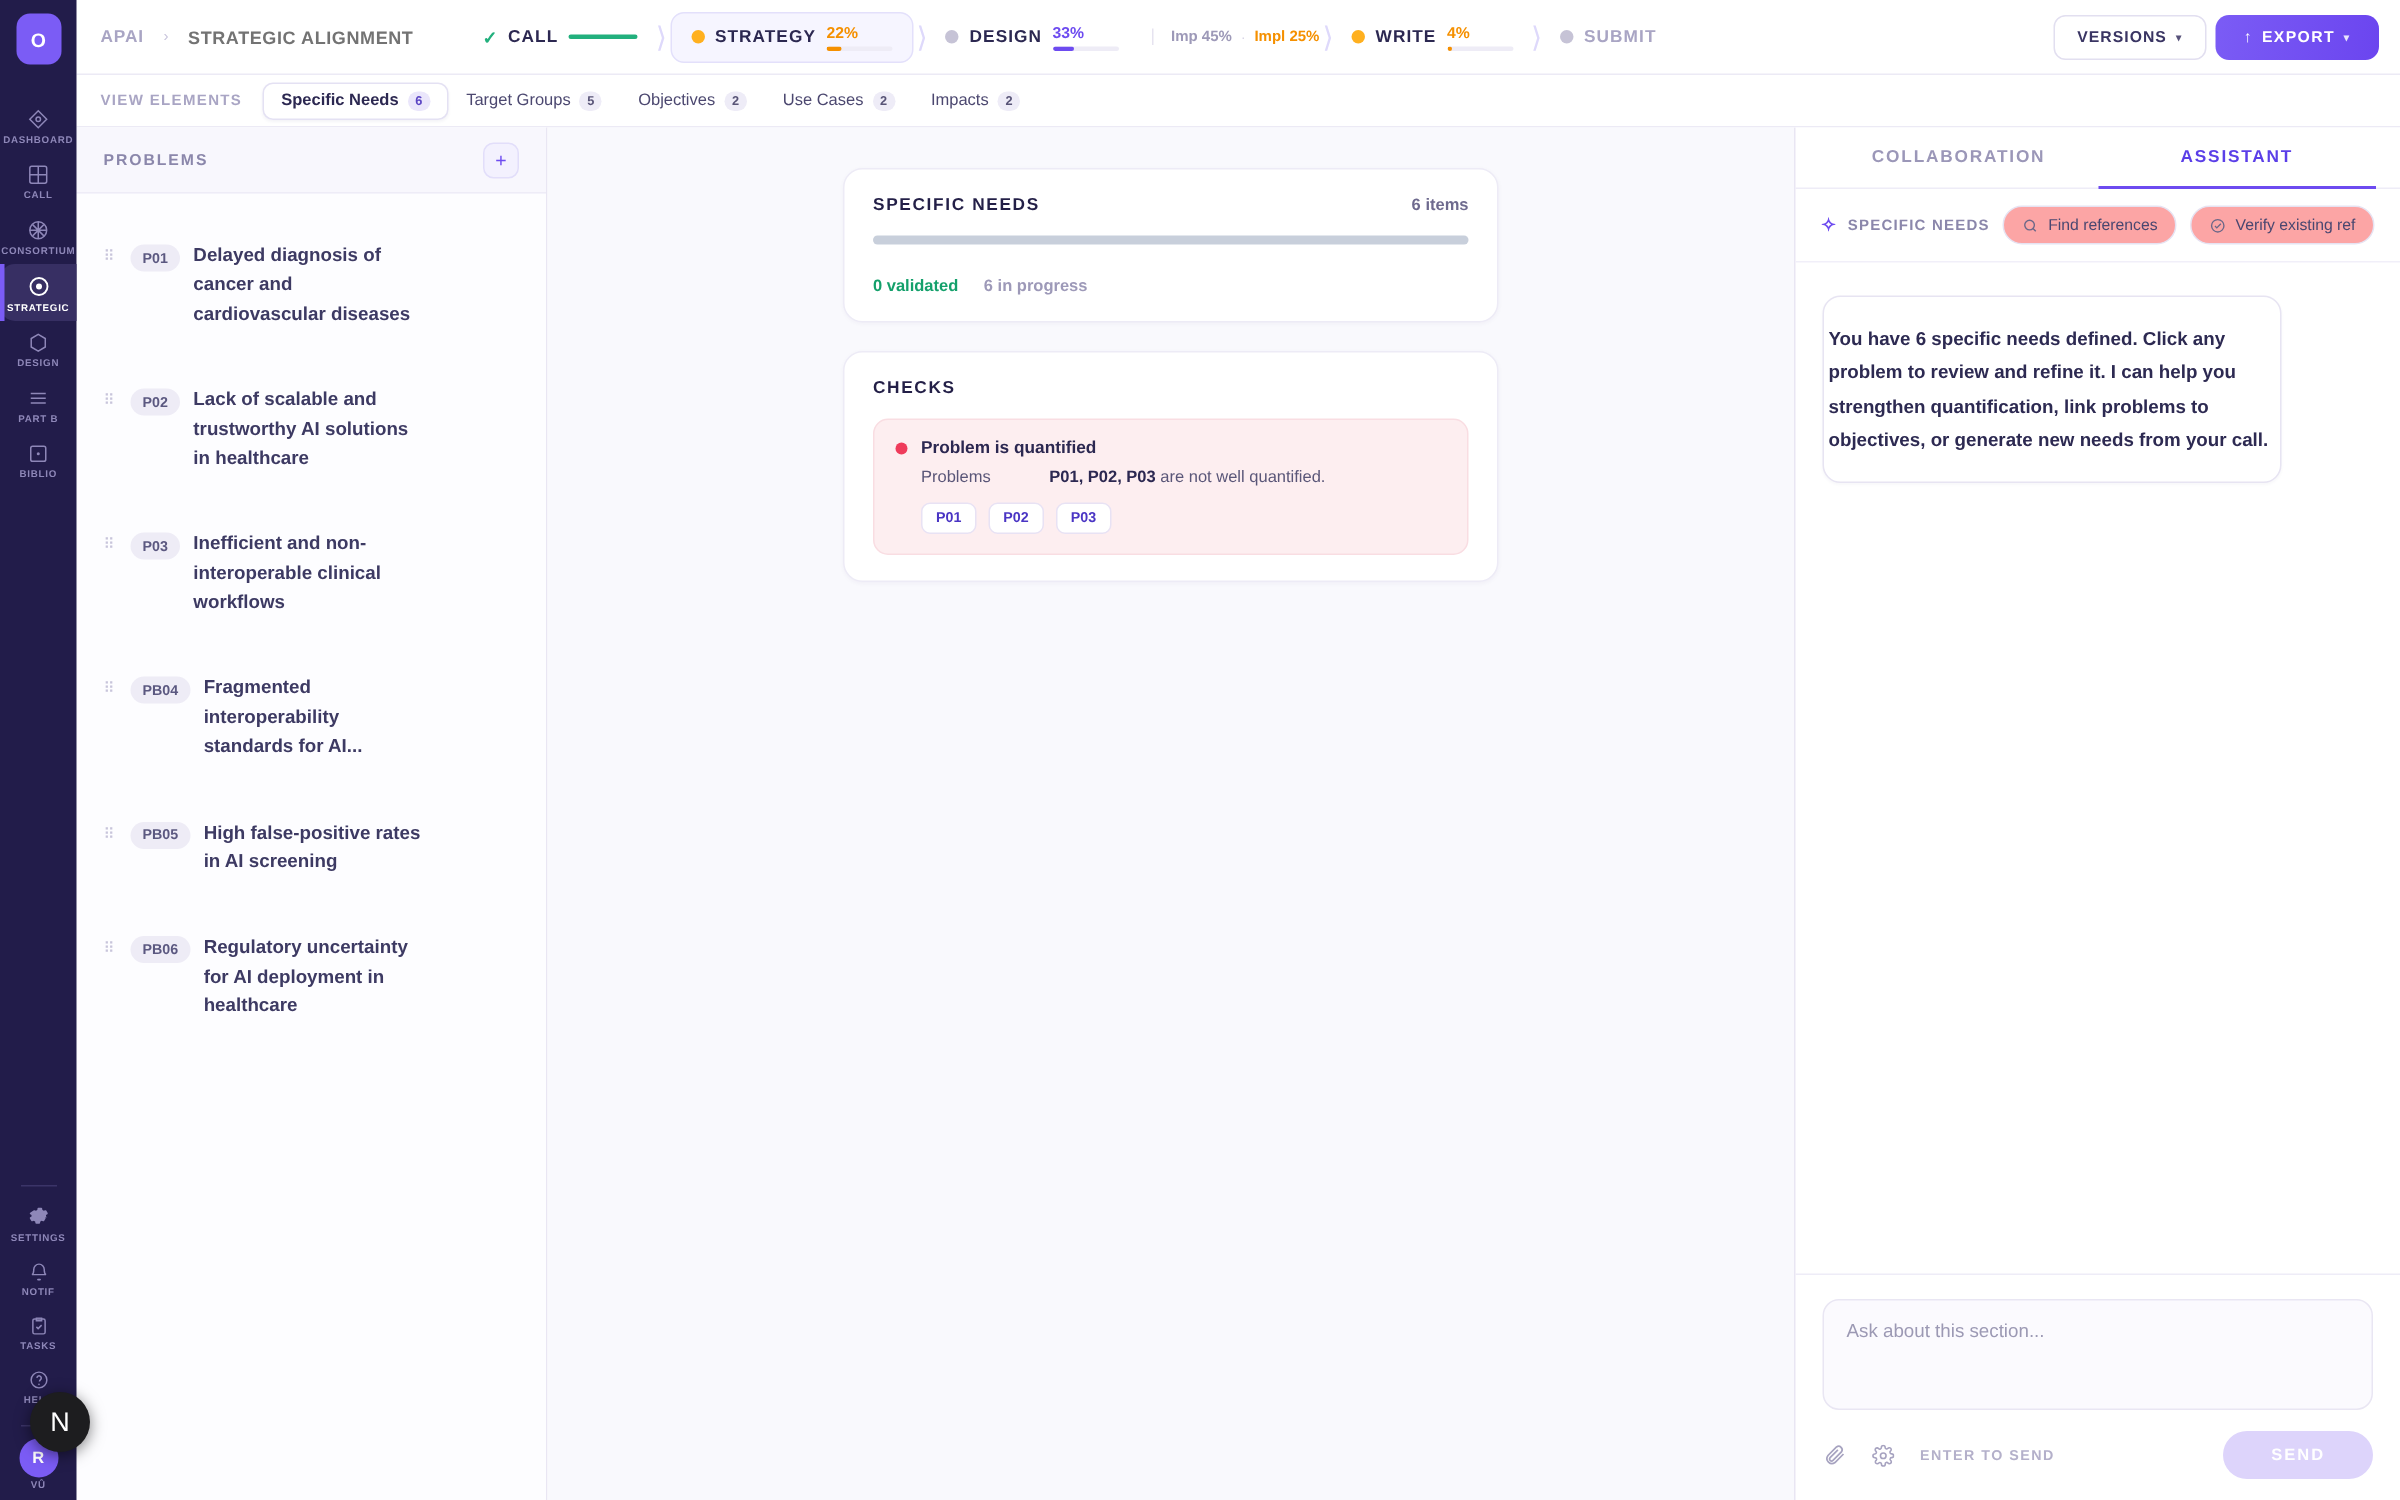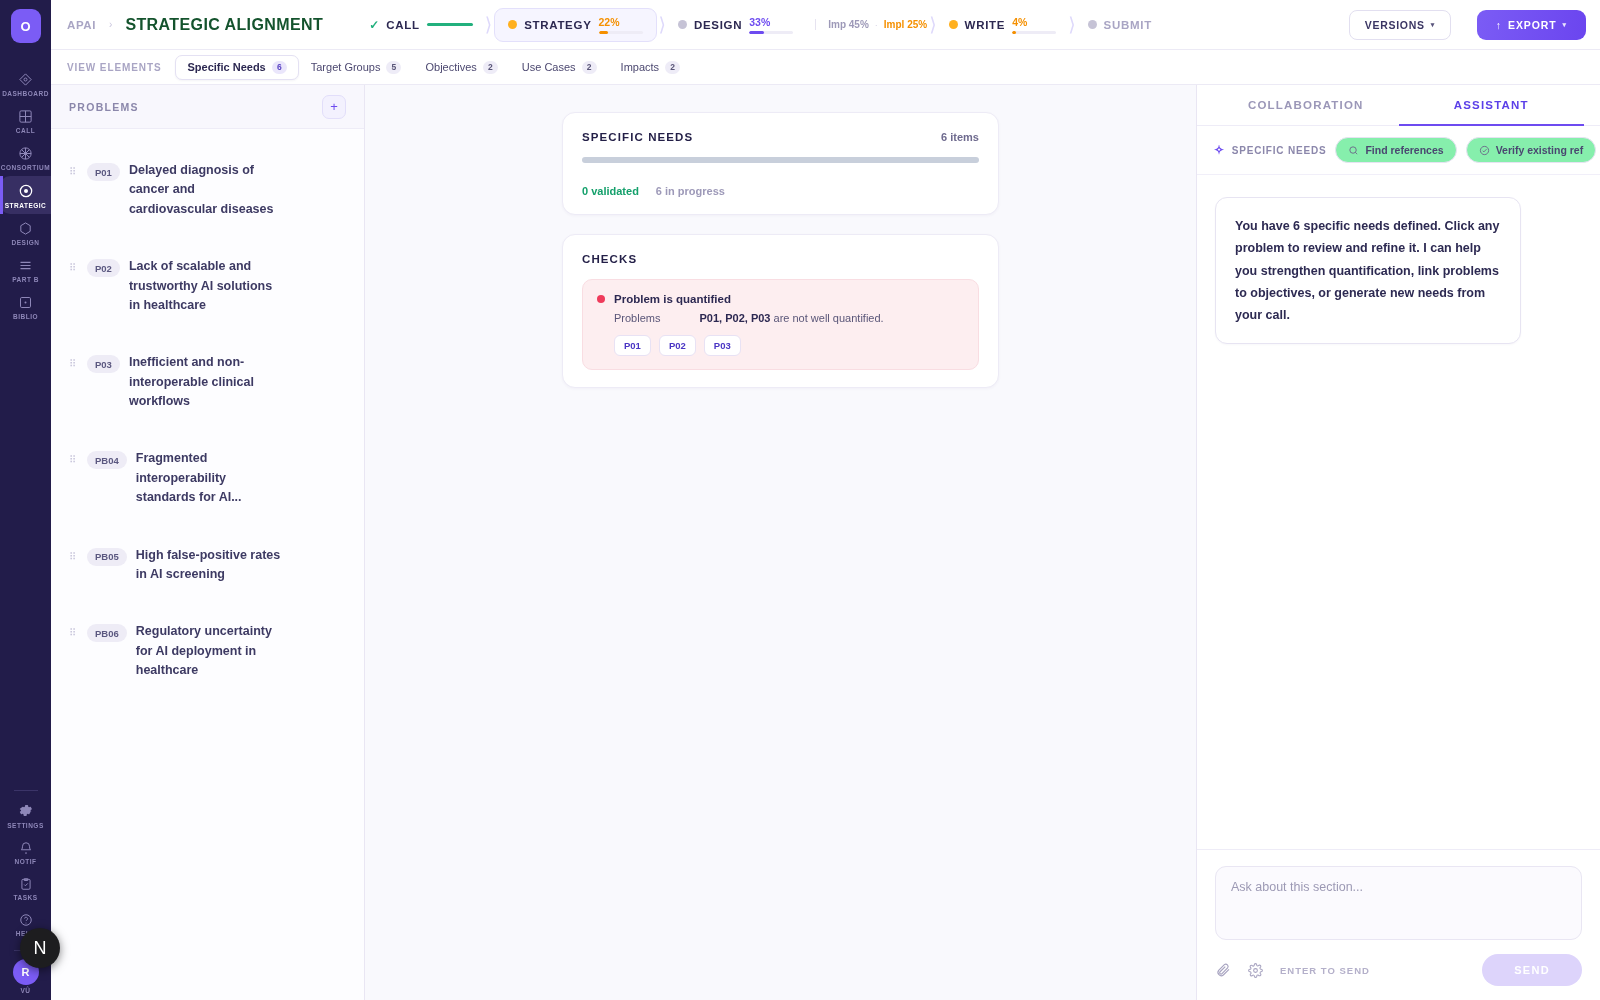--- a/index.html
+++ b/index.html
@@ -66,21 +66,21 @@
   .main-col { flex: 1; display: flex; flex-direction: column; height: 1000px; min-width: 0; }
 
   
   .topbar {
     height: 50px; min-height: 50px;
     background: #fff; border-bottom: 1px solid #eceaf5;
     display: flex; align-items: center; padding: 0 14px 0 16px; gap: 10px;
   }
   .brand { font-size: 11.5px; font-weight: bold; letter-spacing: .6px; color: #a9a5c4; }
   .brand-sep { font-size: 10px; color: #c9c5dd; margin: 0 3px; }
-  .brand-main { font-size: 16px; font-weight: bold; letter-spacing: .4px; color: #14532d; }
+  .brand-main { font-size: 12px; font-weight: bold; letter-spacing: .4px; color: #737373; }
 
   .steps { display: flex; align-items: center; margin-left: 26px; gap: 0px; }
   .step {
     display: flex; align-items: center; gap: 7px; padding: 6px 10px; position: relative;
   }
   .step.current {
     background: #f6f5ff; border: 1px solid #e3e0fb; border-radius: 9px; padding: 7px 13px;
   }
   .step-dot { width: 9px; height: 9px; border-radius: 50%; background: #c6c3d6; flex:none;}
   .step-dot.amber { background: #ffb01f; }
@@ -93,21 +93,21 @@
   .step-pct.violet { color: #6d4bf0; }
   .mini-bar { width: 44px; height: 3px; background: #eeecf6; border-radius: 2px; overflow:hidden;}
   .mini-bar > i { display:block; height:100%; border-radius:2px; }
   .done-bar { width: 46px; height: 3px; background: #22b07d; border-radius: 2px; }
   .chev { color: #ded9fb; font-size: 19px; margin: 0 2px; font-weight: 300; }
   .imp-group { display: flex; align-items: center; gap: 6px; margin-left: 12px; padding-left: 12px; border-left: 1px solid #e6e3f0;}
   .imp-t { font-size: 10px; color: #9d99b8; font-weight: bold;}
   .imp-t.orange, .imp-t.orange b { color: #f59000; }
   .imp-dot { color: #d5d2e4; font-size: 9px;}
 
-  .top-right { margin-left: auto; display: flex; align-items: center; gap: 26px; }
+  .top-right { margin-left: auto; display: flex; align-items: center; gap: 6px; }
   .btn-versions {
     font-size: 10.5px; font-weight: bold; letter-spacing: .7px; color: #3a3563;
     background: #fff; border: 1px solid #e2dff0; border-radius: 8px;
     padding: 8px 15px; display:flex; align-items:center; gap:6px; cursor:pointer;
   }
   .btn-export {
     font-size: 10.5px; font-weight: bold; letter-spacing: .9px; color: #fff;
     background: linear-gradient(100deg,#7b5cf5,#6b45ef); border: none; border-radius: 9px;
     padding: 9px 19px; display:flex; align-items:center; gap:6px; cursor:pointer;
   }
@@ -207,28 +207,28 @@
   }
   .as-tab.active { color: #5b3fe8; border-bottom-color: #6d4bf0; }
   .as-actions {
     display: flex; align-items: center; gap: 9px; padding: 11px 0 11px 17px;
     border-bottom: 1px solid #f1eff9; overflow: hidden; white-space: nowrap;
   }
   .as-ctx { display:flex; align-items:center; gap:7px; font-size: 10px; font-weight: bold; letter-spacing:.8px; color:#8b87ab; }
   .spark { color: #6d4bf0; font-size: 12px; }
   .as-chip {
     display:flex; align-items:center; gap:6px; flex:none;
-    font-size: 10.5px; color: #4a4770; background:#86efac;
-    border: 1px solid #e6e3f2; border-radius: 16px; padding: 6px 12px; cursor:pointer;font-weight:bold;
+    font-size: 10.5px; color: #4a4770; background:#fca5a5;
+    border: 1px solid #e6e3f2; border-radius: 16px; padding: 6px 12px; cursor:pointer;
   }
   .as-chip svg { display:block; }
   .as-body { flex: 1; padding: 22px 18px 0; min-height:0; overflow:hidden;}
   .bubble {
     background: #fff; border: 1px solid #e7e4f2; border-radius: 12px;
-    padding: 17px 19px; font-size: 12.5px; line-height: 1.78; color: #2d2a52;
+    padding: 17px 3px; font-size: 12.5px; line-height: 1.78; color: #2d2a52;
     font-weight: 600; max-width: 306px;
     box-shadow: 0 1px 2px rgba(45,35,95,.03);
   }
   .as-foot { border-top: 1px solid #eeecf7; padding: 16px 18px 14px; }
   .composer {
     height: 74px; border: 1px solid #e9e6f3; border-radius: 11px;
     background: #fbfafe; padding: 13px 15px; font-size: 12.5px; color: #9c99b4;
   }
   .foot-row { display:flex; align-items:center; gap: 17px; margin-top: 14px; }
   .foot-ic { color: #a7a3c0; cursor: pointer; display:flex; }

